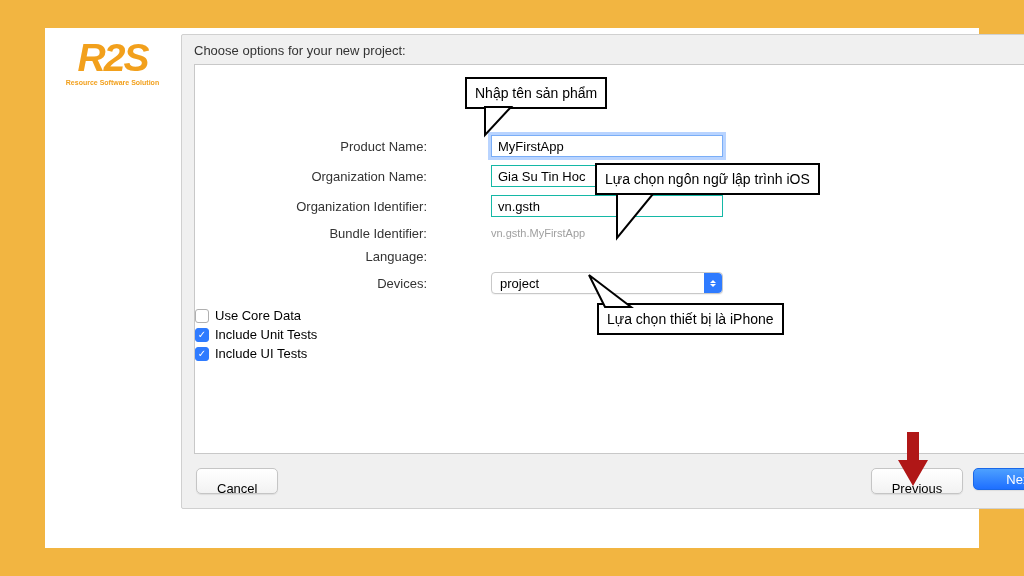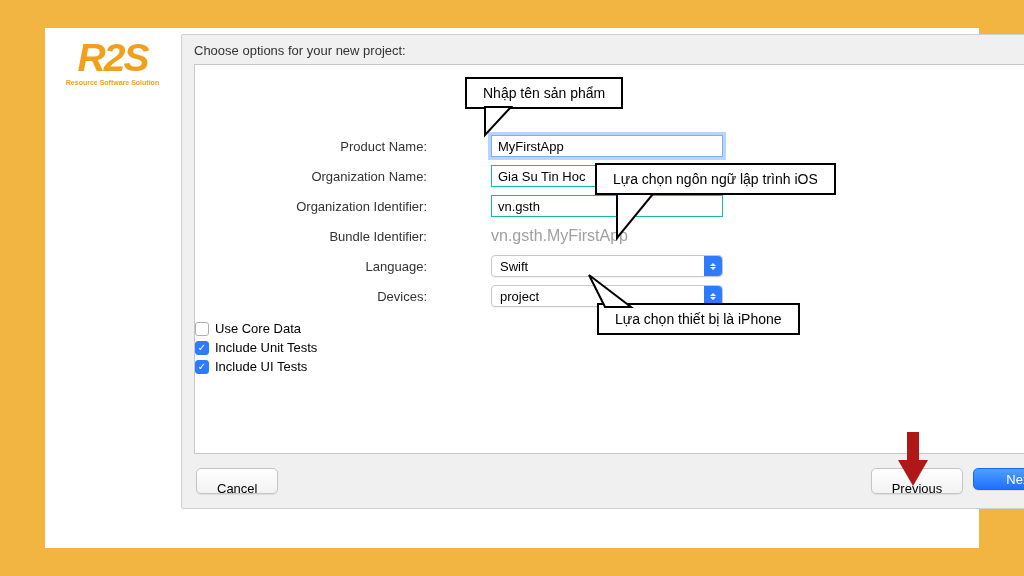--- a/index.html
+++ b/index.html
@@ -72,21 +72,21 @@
     border: 1px solid #14b8a6;
     border-radius: 0;
     background: #fff;
   }
   input.text-field.focused {
     outline: none;
     border: 1px solid #7aaef7;
     box-shadow: 0 0 0 3px rgba(100,160,255,0.45);
   }
   .static-value {
-    font-size: 16px; color: #a0a0a0;
+    font-size: 11px; color: #a0a0a0;
     padding: 2px 0;
   }
   .select {
     width: 232px; height: 22px;
     display: flex; align-items: center;
     border: 1px solid #c8c8c8;
     border-radius: 4px;
     background: #fff;
     box-shadow: 0 1px 1px rgba(0,0,0,0.05);
   }
@@ -140,21 +140,21 @@
     border: 1px solid #1a68e8;
     color: #fff;
     padding: 0 32px;
   }
   .spacer { flex: 1; }
   
   .callout {
     position: absolute;
     background: #fff;
     border: 2px solid #000;
-    padding: 6px 16px;
+    padding: 6px 8px;
     font-size: 14px;
     font-weight: 500;
   }
   .tail {
     position: absolute;
   }
   
   .red-arrow {
     position: absolute;
     left: 853px; top: 404px;
@@ -199,29 +199,20 @@
 
       <div class="form-row">
         <div class="form-label">Bundle Identifier:</div>
         <div class="form-ctrl">
           <div class="static-value">vn.gsth.MyFirstApp</div>
         </div>
       </div>
 
       <div class="form-row">
         <div class="form-label">Language:</div>
-        <div class="form-ctrl">
-          <div class="select">
-            <span class="select-text">Swift</span>
-            <span class="select-arrows">
-                <span class="arr-up"></span>
-                <span class="arr-down"></span>
-              </span>
-          </div>
-        </div>
       </div>
 
       <div class="form-row" style="margin-top:8px;">
         <div class="form-label">Devices:</div>
         <div class="form-ctrl">
           <div class="select">
             <span class="select-text">project</span>
             <span class="select-arrows">
                 <span class="arr-up"></span>
                 <span class="arr-down"></span>

